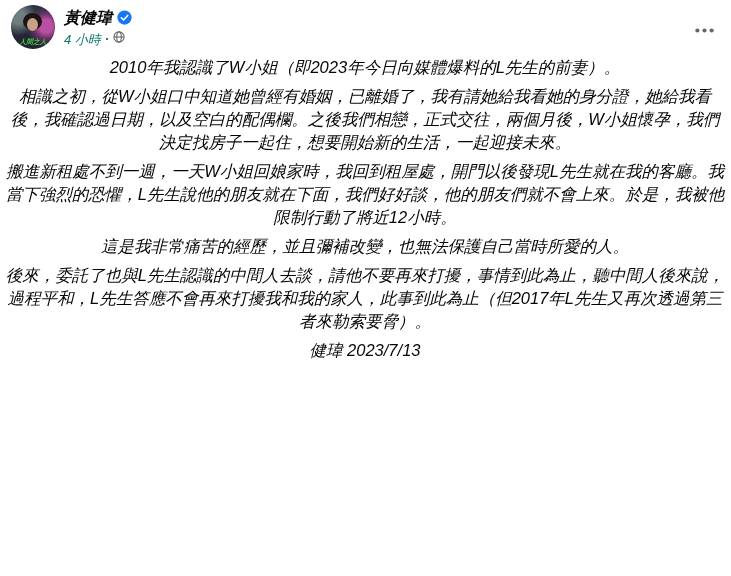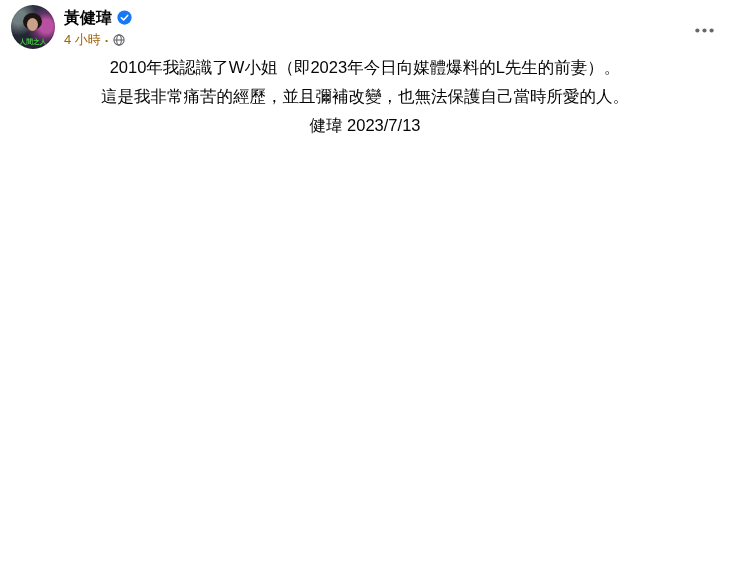--- a/index.html
+++ b/index.html
@@ -5,20 +5,21 @@
   * { margin: 0; padding: 0; box-sizing: border-box; }
   html, body { background: #ffffff; }
   body { font-family: "Liberation Sans", "DejaVu Sans", sans-serif; }
   .post {
     position: relative;
     width: 731px;
     height: 576px;
     background: #ffffff;
     overflow: hidden;
     color: #050505;
+    font-style: italic;
   }
   
   .header { position: relative; height: 52px; }
   .avatar {
     position: absolute; left: 11px; top: 5px;
     width: 44px; height: 44px; border-radius: 50%;
     overflow: hidden; cursor: pointer;
     background:
       radial-gradient(circle at 80% 48%, rgba(201,84,172,0.9) 0 16%, rgba(148,60,140,0.55) 30%, rgba(0,0,0,0) 48%),
       radial-gradient(circle at 18% 28%, rgba(170,190,180,0.55) 0 14%, rgba(0,0,0,0) 38%),
@@ -44,22 +45,22 @@
     text-shadow: 0 0 1px rgba(0,0,0,0.6);
   }
   .author-block { position: absolute; left: 64px; top: 8px; }
   .author-row { display: flex; align-items: center; gap: 5px; }
   .author-name {
     font-size: 16px; font-weight: bold; color: #050505;
     cursor: pointer; line-height: 19px;
   }
   .verified { width: 15px; height: 15px; display: block; }
   .meta-row {
-    display: flex; align-items: center; gap: 4px;
-    margin-top: 4px; font-size: 13px; color: #a16207;
+    display: flex; align-items: flex-start; gap: 4px;
+    margin-top: 4px; font-size: 13px; color: #0f766e;
   }
   .meta-row .sep { font-weight: bold; }
   .globe { width: 12px; height: 12px; display: block; }
   .menu-btn {
     position: absolute; right: 14px; top: 21px;
     width: 26px; height: 18px;
     display: flex; align-items: center; justify-content: center;
     cursor: pointer; border-radius: 4px;
   }
   .menu-btn svg { display: block; }
@@ -117,17 +118,20 @@
           <circle cx="9.5" cy="2.5" r="2.1" fill="#65676B"></circle>
           <circle cx="16.6" cy="2.5" r="2.1" fill="#65676B"></circle>
         </svg>
       </span>
     </div>
 
   </div>
 
   <div class="post-body">
     <p>2010年我認識了W小姐（即2023年今日向媒體爆料的L先生的前妻）。</p>
+    <p>相識之初，從W小姐口中知道她曾經有婚姻，已離婚了，我有請她給我看她的身分證，她給我看後，我確認過日期，以及空白的配偶欄。之後我們相戀，正式交往，兩個月後，W小姐懷孕，我們決定找房子一起住，想要開始新的生活，一起迎接未來。</p>
+    <p>搬進新租處不到一週，一天W小姐回娘家時，我回到租屋處，開門以後發現L先生就在我的客廳。我當下強烈的恐懼，L先生說他的朋友就在下面，我們好好談，他的朋友們就不會上來。於是，我被他限制行動了將近12小時。</p>
     <p>這是我非常痛苦的經歷，並且彌補改變，也無法保護自己當時所愛的人。</p>
+    <p>後來，委託了也與L先生認識的中間人去談，請他不要再來打擾，事情到此為止，聽中間人後來說，過程平和，L先生答應不會再來打擾我和我的家人，此事到此為止（但2017年L先生又再次透過第三者來勒索要脅）。</p>
     <p>健瑋 2023/7/13</p>
   </div>
 
 </div>
 
 </body></html>

